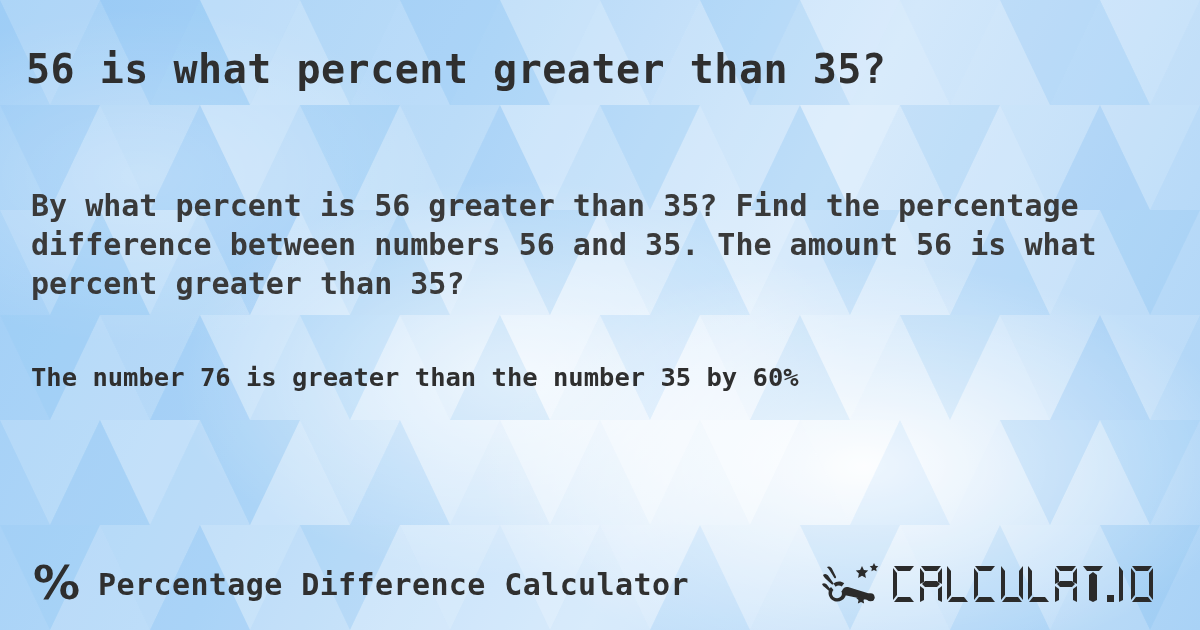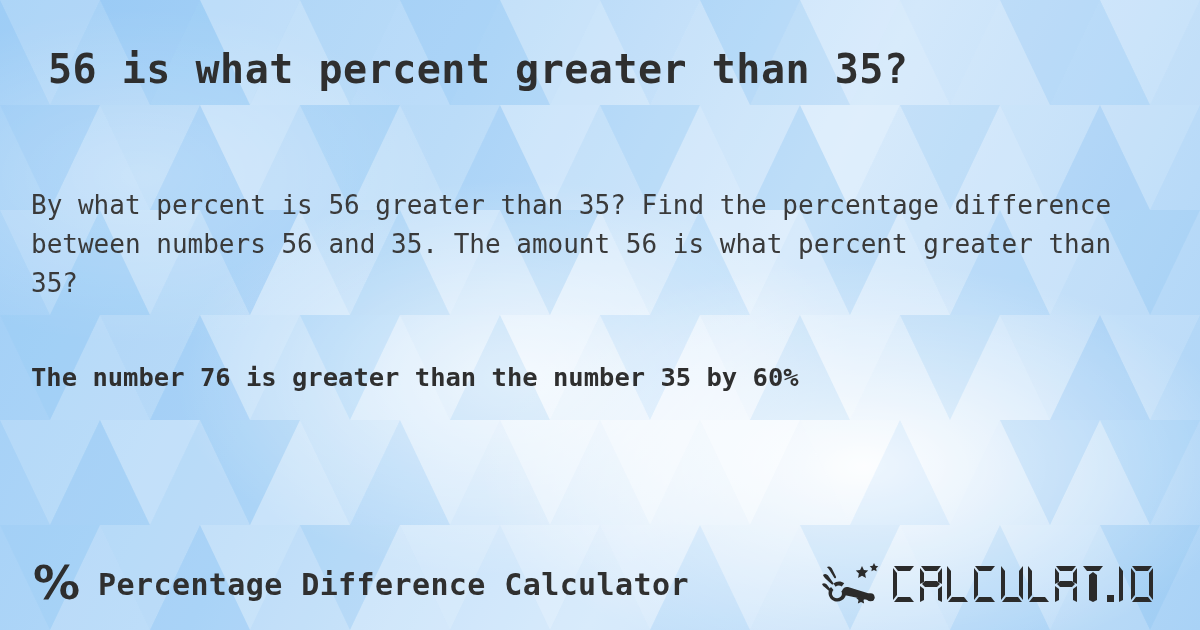--- a/index.html
+++ b/index.html
@@ -39,42 +39,42 @@
 
   
   .content {
     position: absolute;
     inset: 0;
     padding: 0;
   }
 
   .title {
     position: absolute;
-    left: 48px;
+    left: 26px;
     top: 44px;
     width: 1140px;
     margin: 0;
     font-family: "DejaVu Sans Mono", monospace;
     font-weight: bold;
     font-size: 40px;
     line-height: 50px;
     letter-spacing: 0.5px;
     color: #2f2f2f;
     white-space: nowrap;
   }
 
   .description {
     position: absolute;
     left: 31px;
     top: 186px;
     width: 1140px;
     margin: 0;
     font-family: "DejaVu Sans Mono", monospace;
-    font-weight: normal;
-    font-size: 26px;
+    font-weight: bold;
+    font-size: 30px;
     line-height: 39px;
     color: #3a3a3a;
   }
 
   .result {
     position: absolute;
     left: 31px;
     top: 356px;
     width: 1130px;
     margin: 0;

